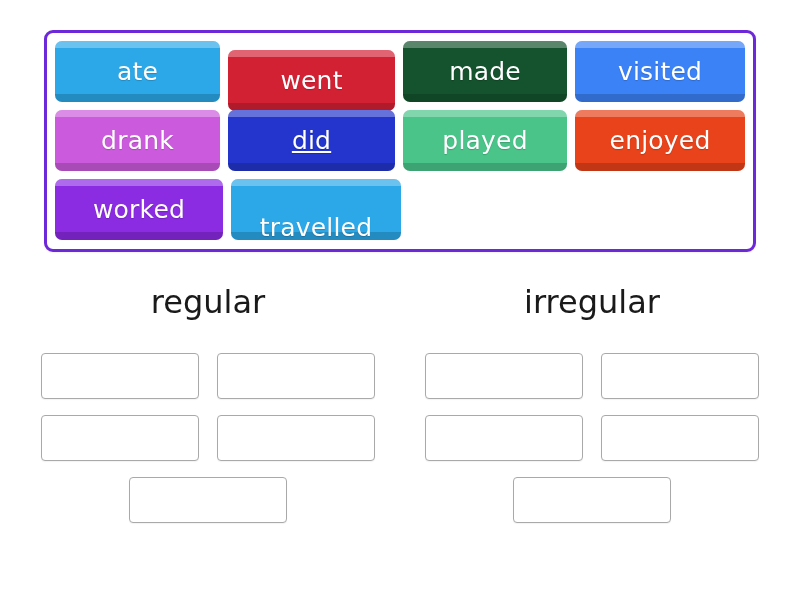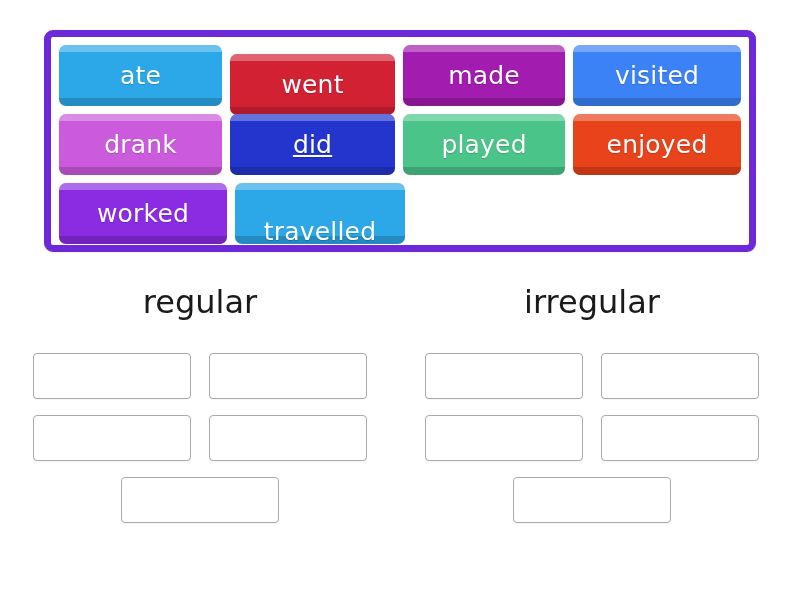--- a/index.html
+++ b/index.html
@@ -11,21 +11,21 @@
   }
 
   #app { position: relative; width: 800px; height: 600px; }
 
   
   .word-bank {
     position: absolute;
     left: 44px; top: 30px;
     width: 712px; height: 222px;
     background: #ffffff;
-    border: 7px solid #6d28d9;
+    border: 3px solid #6d28d9;
     border-radius: 9px;
     box-shadow: 0 1px 2px rgba(0,0,0,0.06);
     padding: 8px 0 0 8px;
   }
   .bank-rows { display: flex; flex-direction: column; gap: 0px; }
   .bank-row { display: flex; flex-direction: row; gap: 0px; height: 69px; }
 
   
   .tile {
     position: relative;
@@ -75,21 +75,21 @@
   .columns {
     position: absolute;
     left: 0; top: 283px;
     width: 800px;
   }
   .column {
     position: absolute;
     top: 0;
     width: 400px;
   }
-  .col-left  { left: 0px; }
+  .col-left  { left: 8px; }
   .col-right { left: 392px; }
 
   .col-title {
     text-align: center;
     font-size: 32px;
     font-weight: 400;
     color: #1a1a1a;
     line-height: 1.1;
     height: 46px;
     padding-top: 2px;
@@ -121,21 +121,21 @@
   <div class="word-bank">
     <div class="bank-rows">
 
       <div class="bank-row">
         <div class="tile w-ate" style="background: rgb(44, 168, 232);">
           <span>ate</span>
         </div>
         <div class="tile w-went" style="background: rgb(211, 33, 52); margin-top: 9px;">
           <span>went</span>
         </div>
-        <div class="tile w-made" style="background: #a21caf;">
+        <div class="tile w-made" style="background: #14532d;">
           <span>made</span>
         </div>
         <div class="tile w-visited" style="background: #3b82f6;">
           <span>visited</span>
         </div>
       </div>
 
       <div class="bank-row">
         <div class="tile w-drank" style="background: rgb(203, 91, 220);">
           <span>drank</span>

